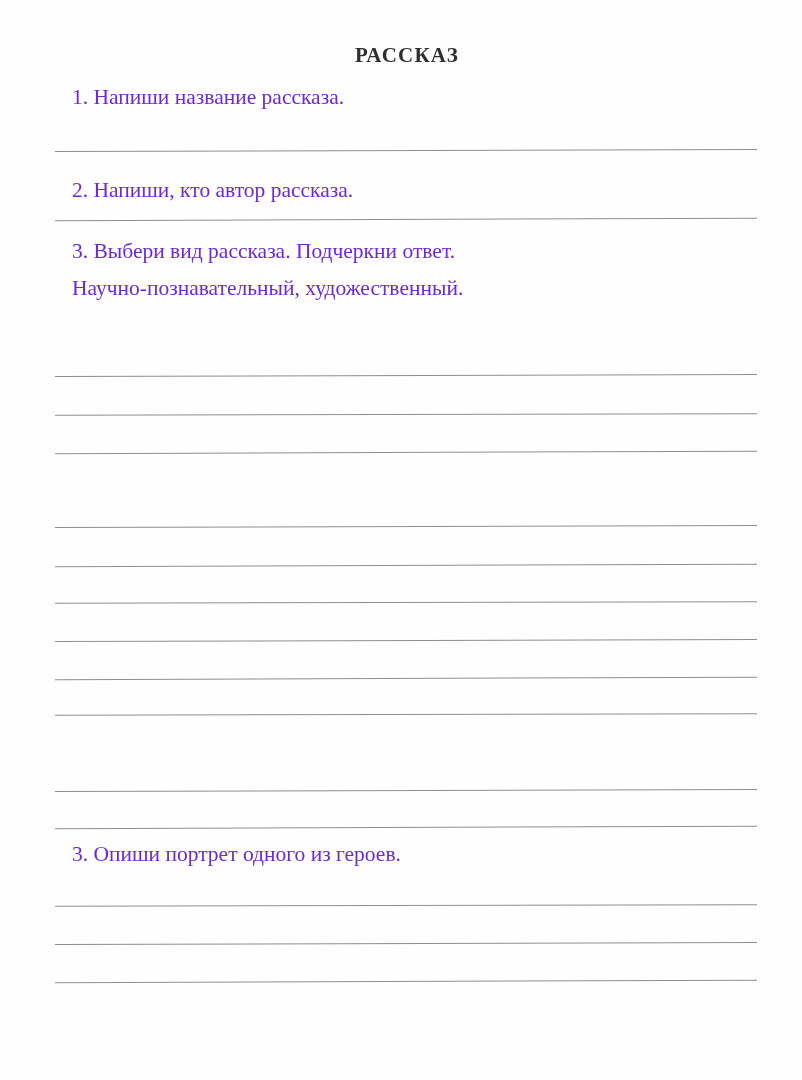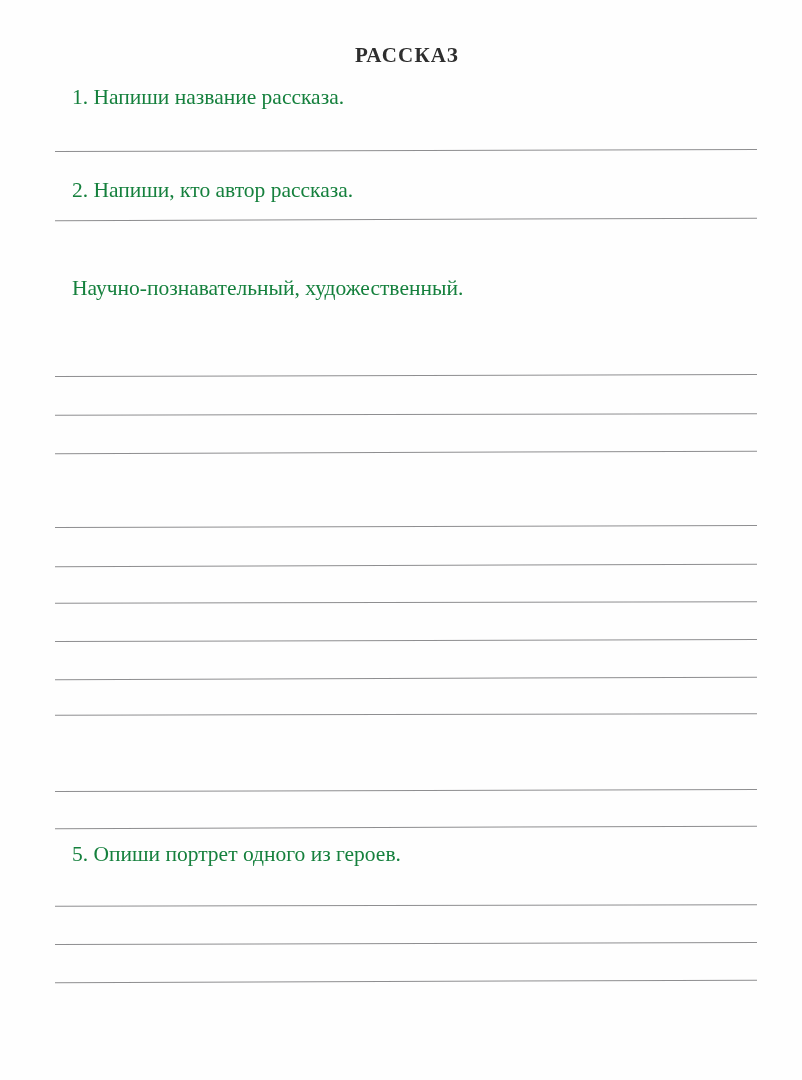--- a/index.html
+++ b/index.html
@@ -27,21 +27,21 @@
     font-weight: bold;
     letter-spacing: 1.2px;
     color: #2e2e2e;
   }
   .question {
     position: absolute;
     left: 72px;
     font-size: 21.5px;
     line-height: 1.1;
     white-space: nowrap;
-    color: #15803d;
+    color: #6d28d9;
   }
   .rule {
     position: absolute;
     left: 55px;
     width: 702px;
     height: 0;
     border-top: 1.3px solid #8e8e90;
   }
   
   .rule.t1 { transform: rotate(-0.16deg); }
@@ -56,39 +56,40 @@
   <div class="worksheet-title">РАССКАЗ</div>
 
   <div class="question" style="top:86px;">1. Напиши название рассказа.</div>
 
   <div class="rule t1" style="top:150px;"></div>
 
   <div class="question" style="top:161px;margin-top:18px;">2. Напиши, кто автор рассказа.</div>
 
   <div class="rule t2" style="top:219px;"></div>
 
+  <div class="question" style="top:240px;">3. Выбери вид рассказа. Подчеркни ответ.</div>
 
   <div class="question" style="top:277px;">Научно-познавательный, художественный.</div>
 
 
   <div class="rule t1" style="top:375px;"></div>
   <div class="rule t3" style="top:414px;"></div>
   <div class="rule t2" style="top:452px;"></div>
 
 
   <div class="rule t1" style="top:526px;"></div>
   <div class="rule t2" style="top:565px;"></div>
   <div class="rule t3" style="top:602px;"></div>
   <div class="rule t1" style="top:640px;"></div>
   <div class="rule t2" style="top:678px;"></div>
   <div class="rule t3" style="top:714px;"></div>
 
 
   <div class="rule t1" style="top:790px;"></div>
   <div class="rule t2" style="top:827px;"></div>
 
-  <div class="question" style="top:843px;">5. Опиши портрет одного из героев.</div>
+  <div class="question" style="top:843px;">3. Опиши портрет одного из героев.</div>
 
   <div class="rule t3" style="top:905px;"></div>
   <div class="rule t1" style="top:943px;"></div>
   <div class="rule t2" style="top:981px;"></div>
 
 </div>
 
 </body></html>

